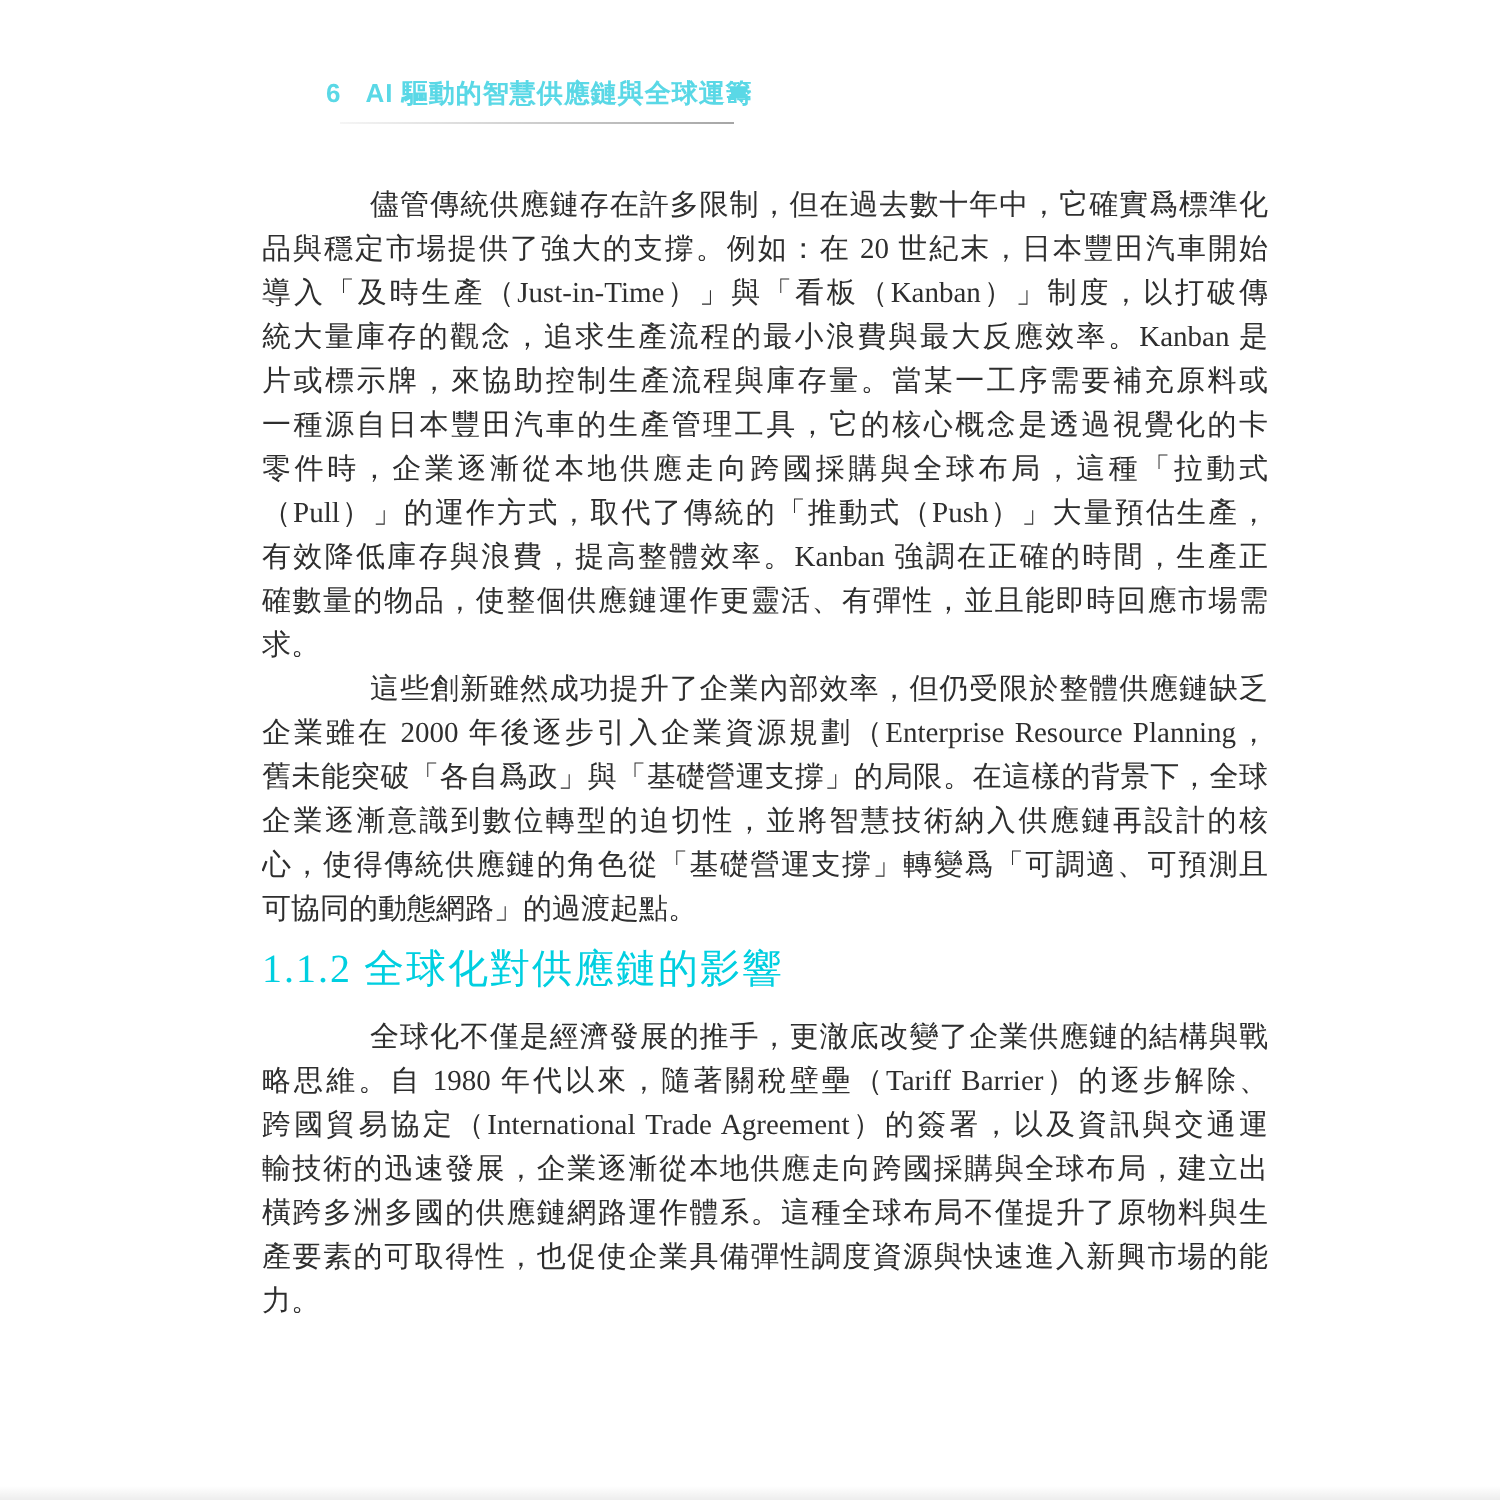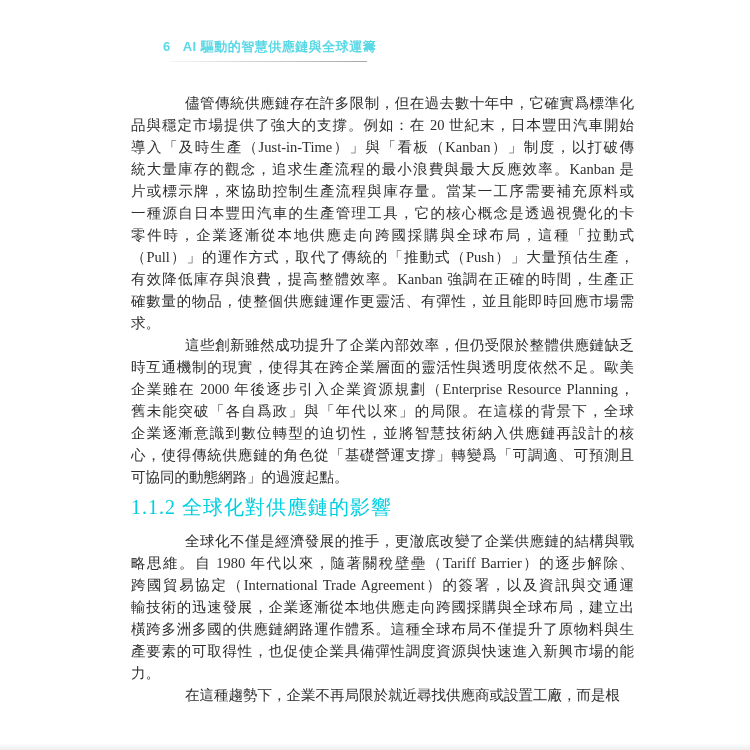--- a/index.html
+++ b/index.html
@@ -96,37 +96,33 @@
         <div class="line">片或標示牌，來協助控制生產流程與庫存量。當某一工序需要補充原料或</div>
         <div class="line">一種源自日本豐田汽車的生產管理工具，它的核心概念是透過視覺化的卡</div>
         <div class="line">零件時，企業逐漸從本地供應走向跨國採購與全球布局，這種「拉動式</div>
         <div class="line">（Pull）」的運作方式，取代了傳統的「推動式（Push）」大量預估生產，</div>
         <div class="line">有效降低庫存與浪費，提高整體效率。Kanban 強調在正確的時間，生產正</div>
         <div class="line">確數量的物品，使整個供應鏈運作更靈活、有彈性，並且能即時回應市場需</div>
         <div class="line last">求。</div>
       </div>
       <div class="para">
         <div class="line first">這些創新雖然成功提升了企業內部效率，但仍受限於整體供應鏈缺乏即</div>
-        <div class="line">時互通機制的現實，使得其在跨企業層面的靈活性與透明度依然不足。歐美</div>
         <div class="line">企業雖在 2000 年後逐步引入企業資源規劃（Enterprise Resource Planning，</div>
-        <div class="line">舊未能突破「各自爲政」與「年代以來」的局限。在這樣的背景下，全球</div>
+        <div class="line">舊未能突破「各自爲政」與「基礎營運支撐」的局限。在這樣的背景下，全球</div>
         <div class="line">企業逐漸意識到數位轉型的迫切性，並將智慧技術納入供應鏈再設計的核</div>
         <div class="line">心，使得傳統供應鏈的角色從「基礎營運支撐」轉變爲「可調適、可預測且</div>
         <div class="line last">可協同的動態網路」的過渡起點。</div>
       </div>
       <div class="section-heading">1.1.2 全球化對供應鏈的影響</div>
       <div class="para">
         <div class="line first">全球化不僅是經濟發展的推手，更澈底改變了企業供應鏈的結構與戰</div>
         <div class="line">略思維。自 1980 年代以來，隨著關稅壁壘（Tariff Barrier）的逐步解除、</div>
         <div class="line">跨國貿易協定（International Trade Agreement）的簽署，以及資訊與交通運</div>
         <div class="line">輸技術的迅速發展，企業逐漸從本地供應走向跨國採購與全球布局，建立出</div>
         <div class="line">橫跨多洲多國的供應鏈網路運作體系。這種全球布局不僅提升了原物料與生</div>
         <div class="line">產要素的可取得性，也促使企業具備彈性調度資源與快速進入新興市場的能</div>
         <div class="line last">力。</div>
       </div>
-      <div class="para">
-        <div class="line first last">在這種趨勢下，企業不再局限於就近尋找供應商或設置工廠，而是根</div>
-      </div>
     </div>
 
   <div id="bottom-edge"></div>
 
 </div>
 
 </body></html>

